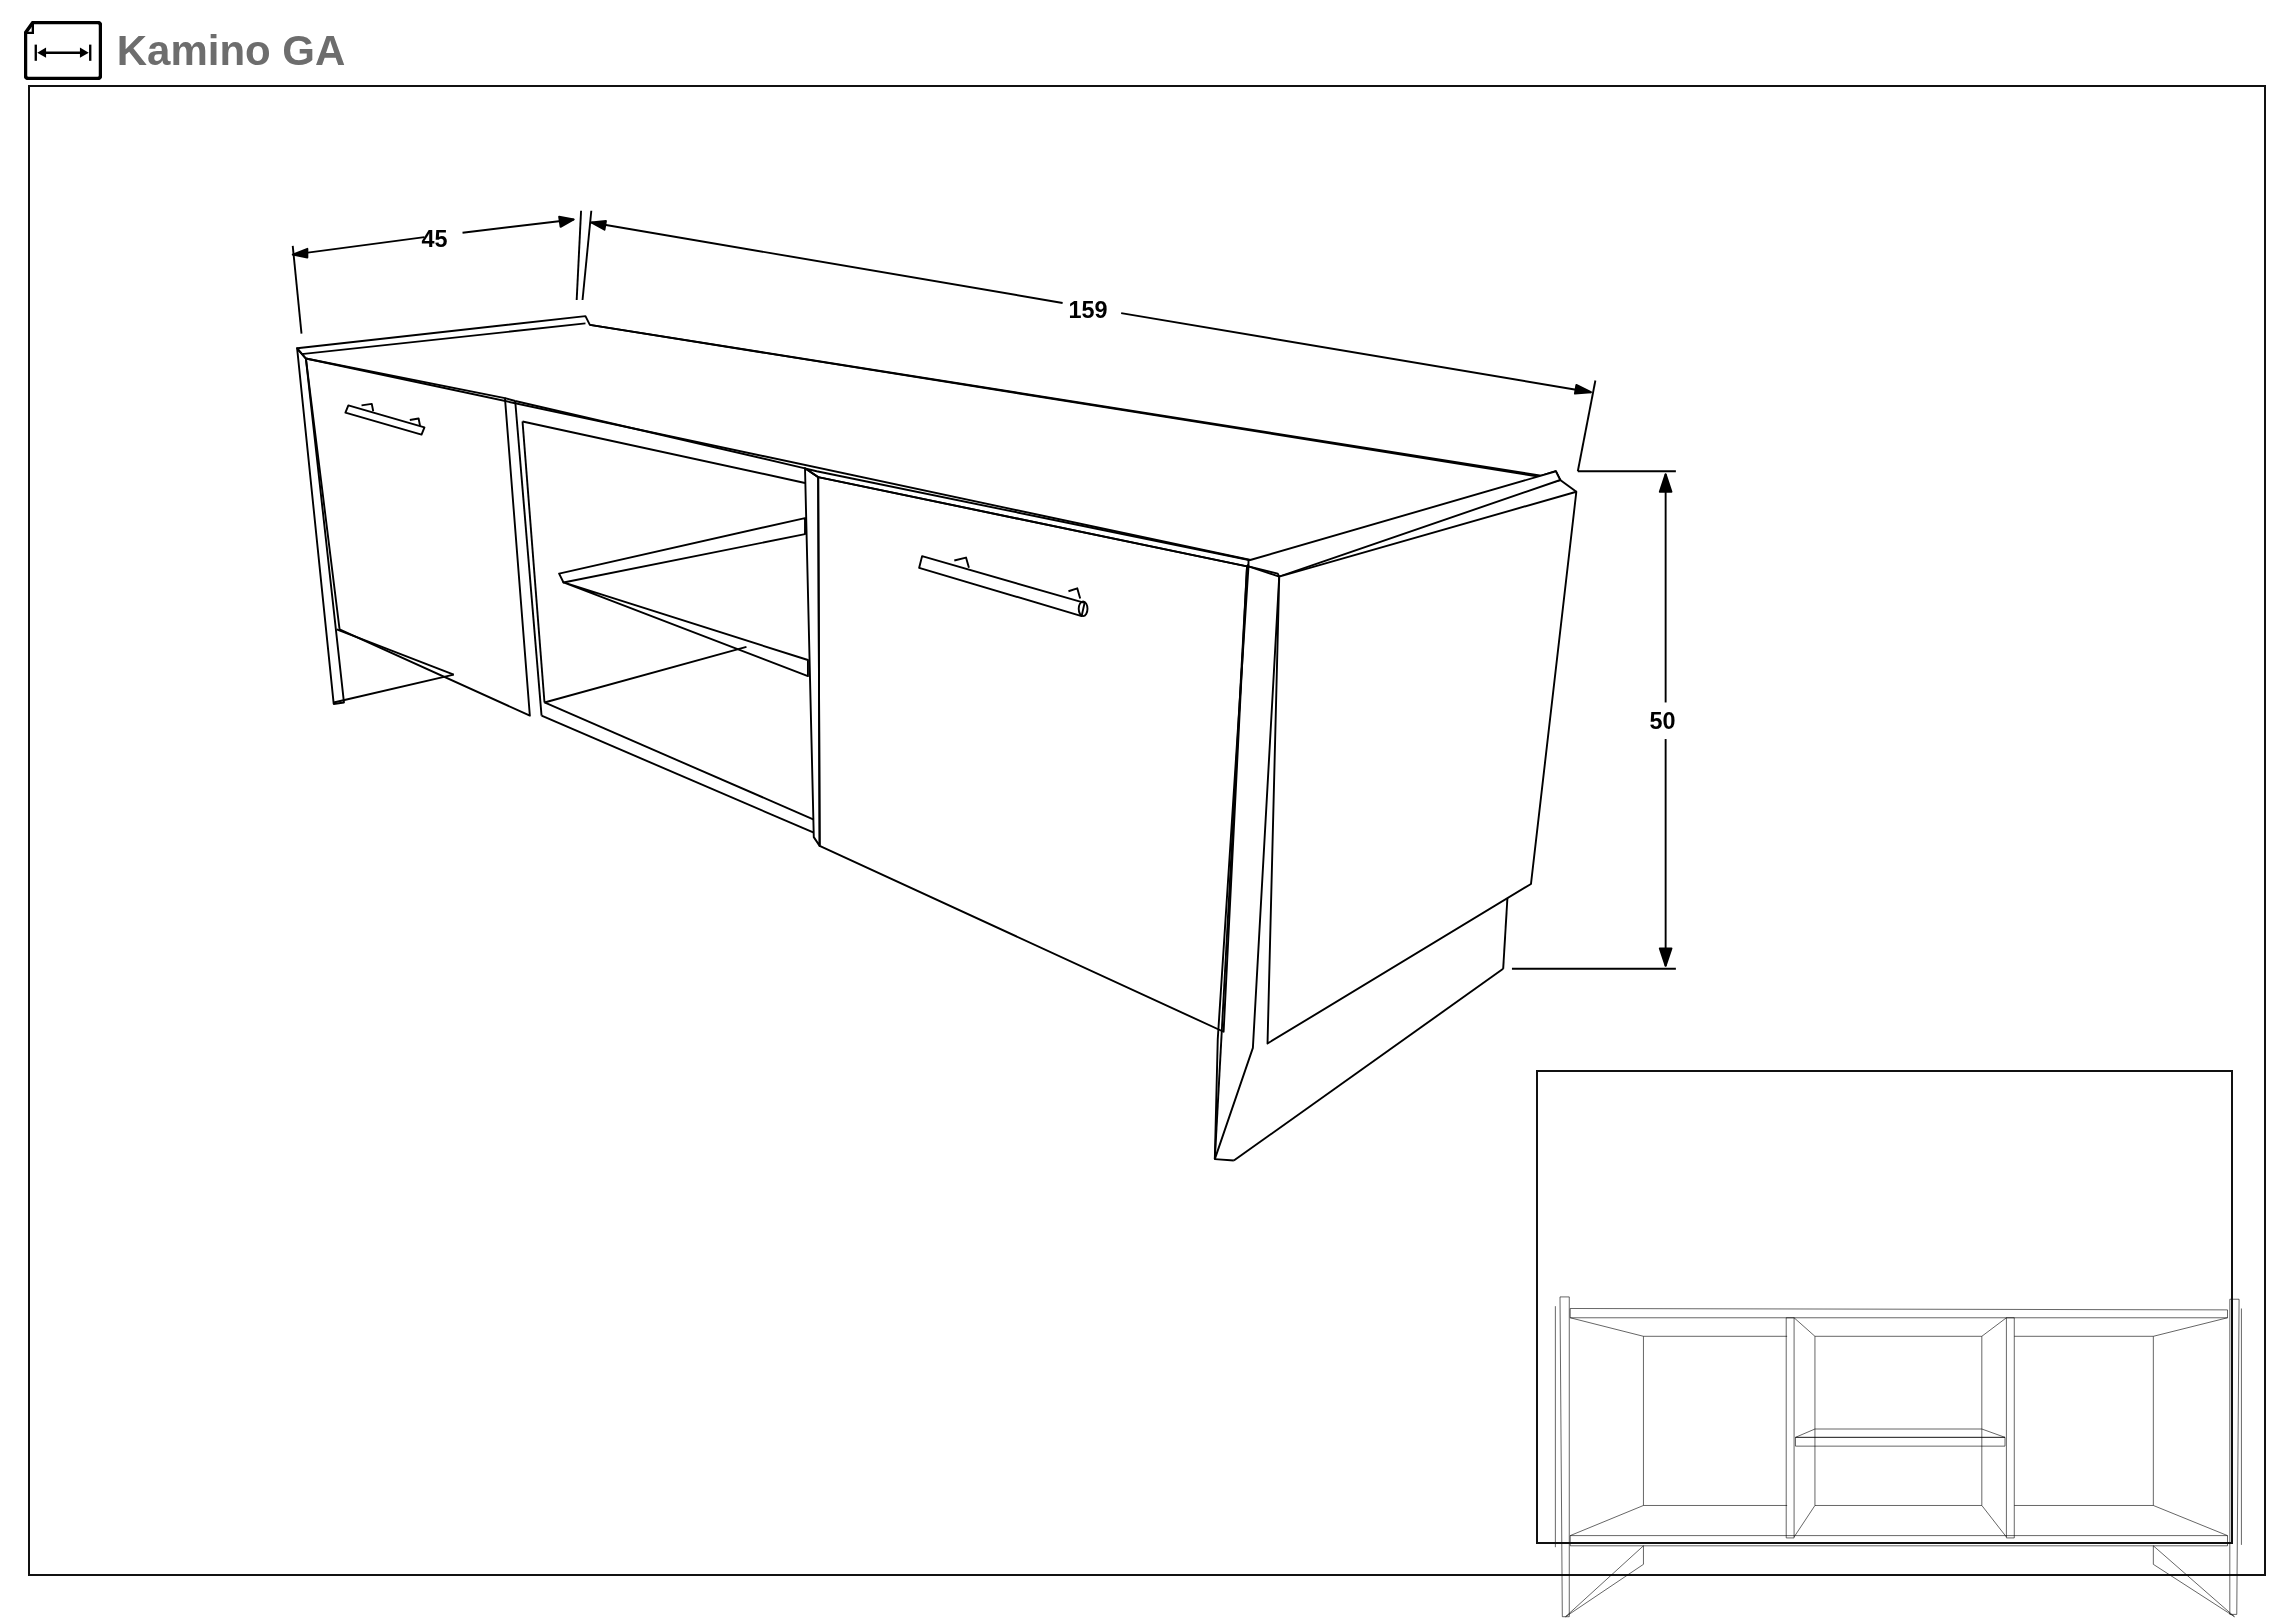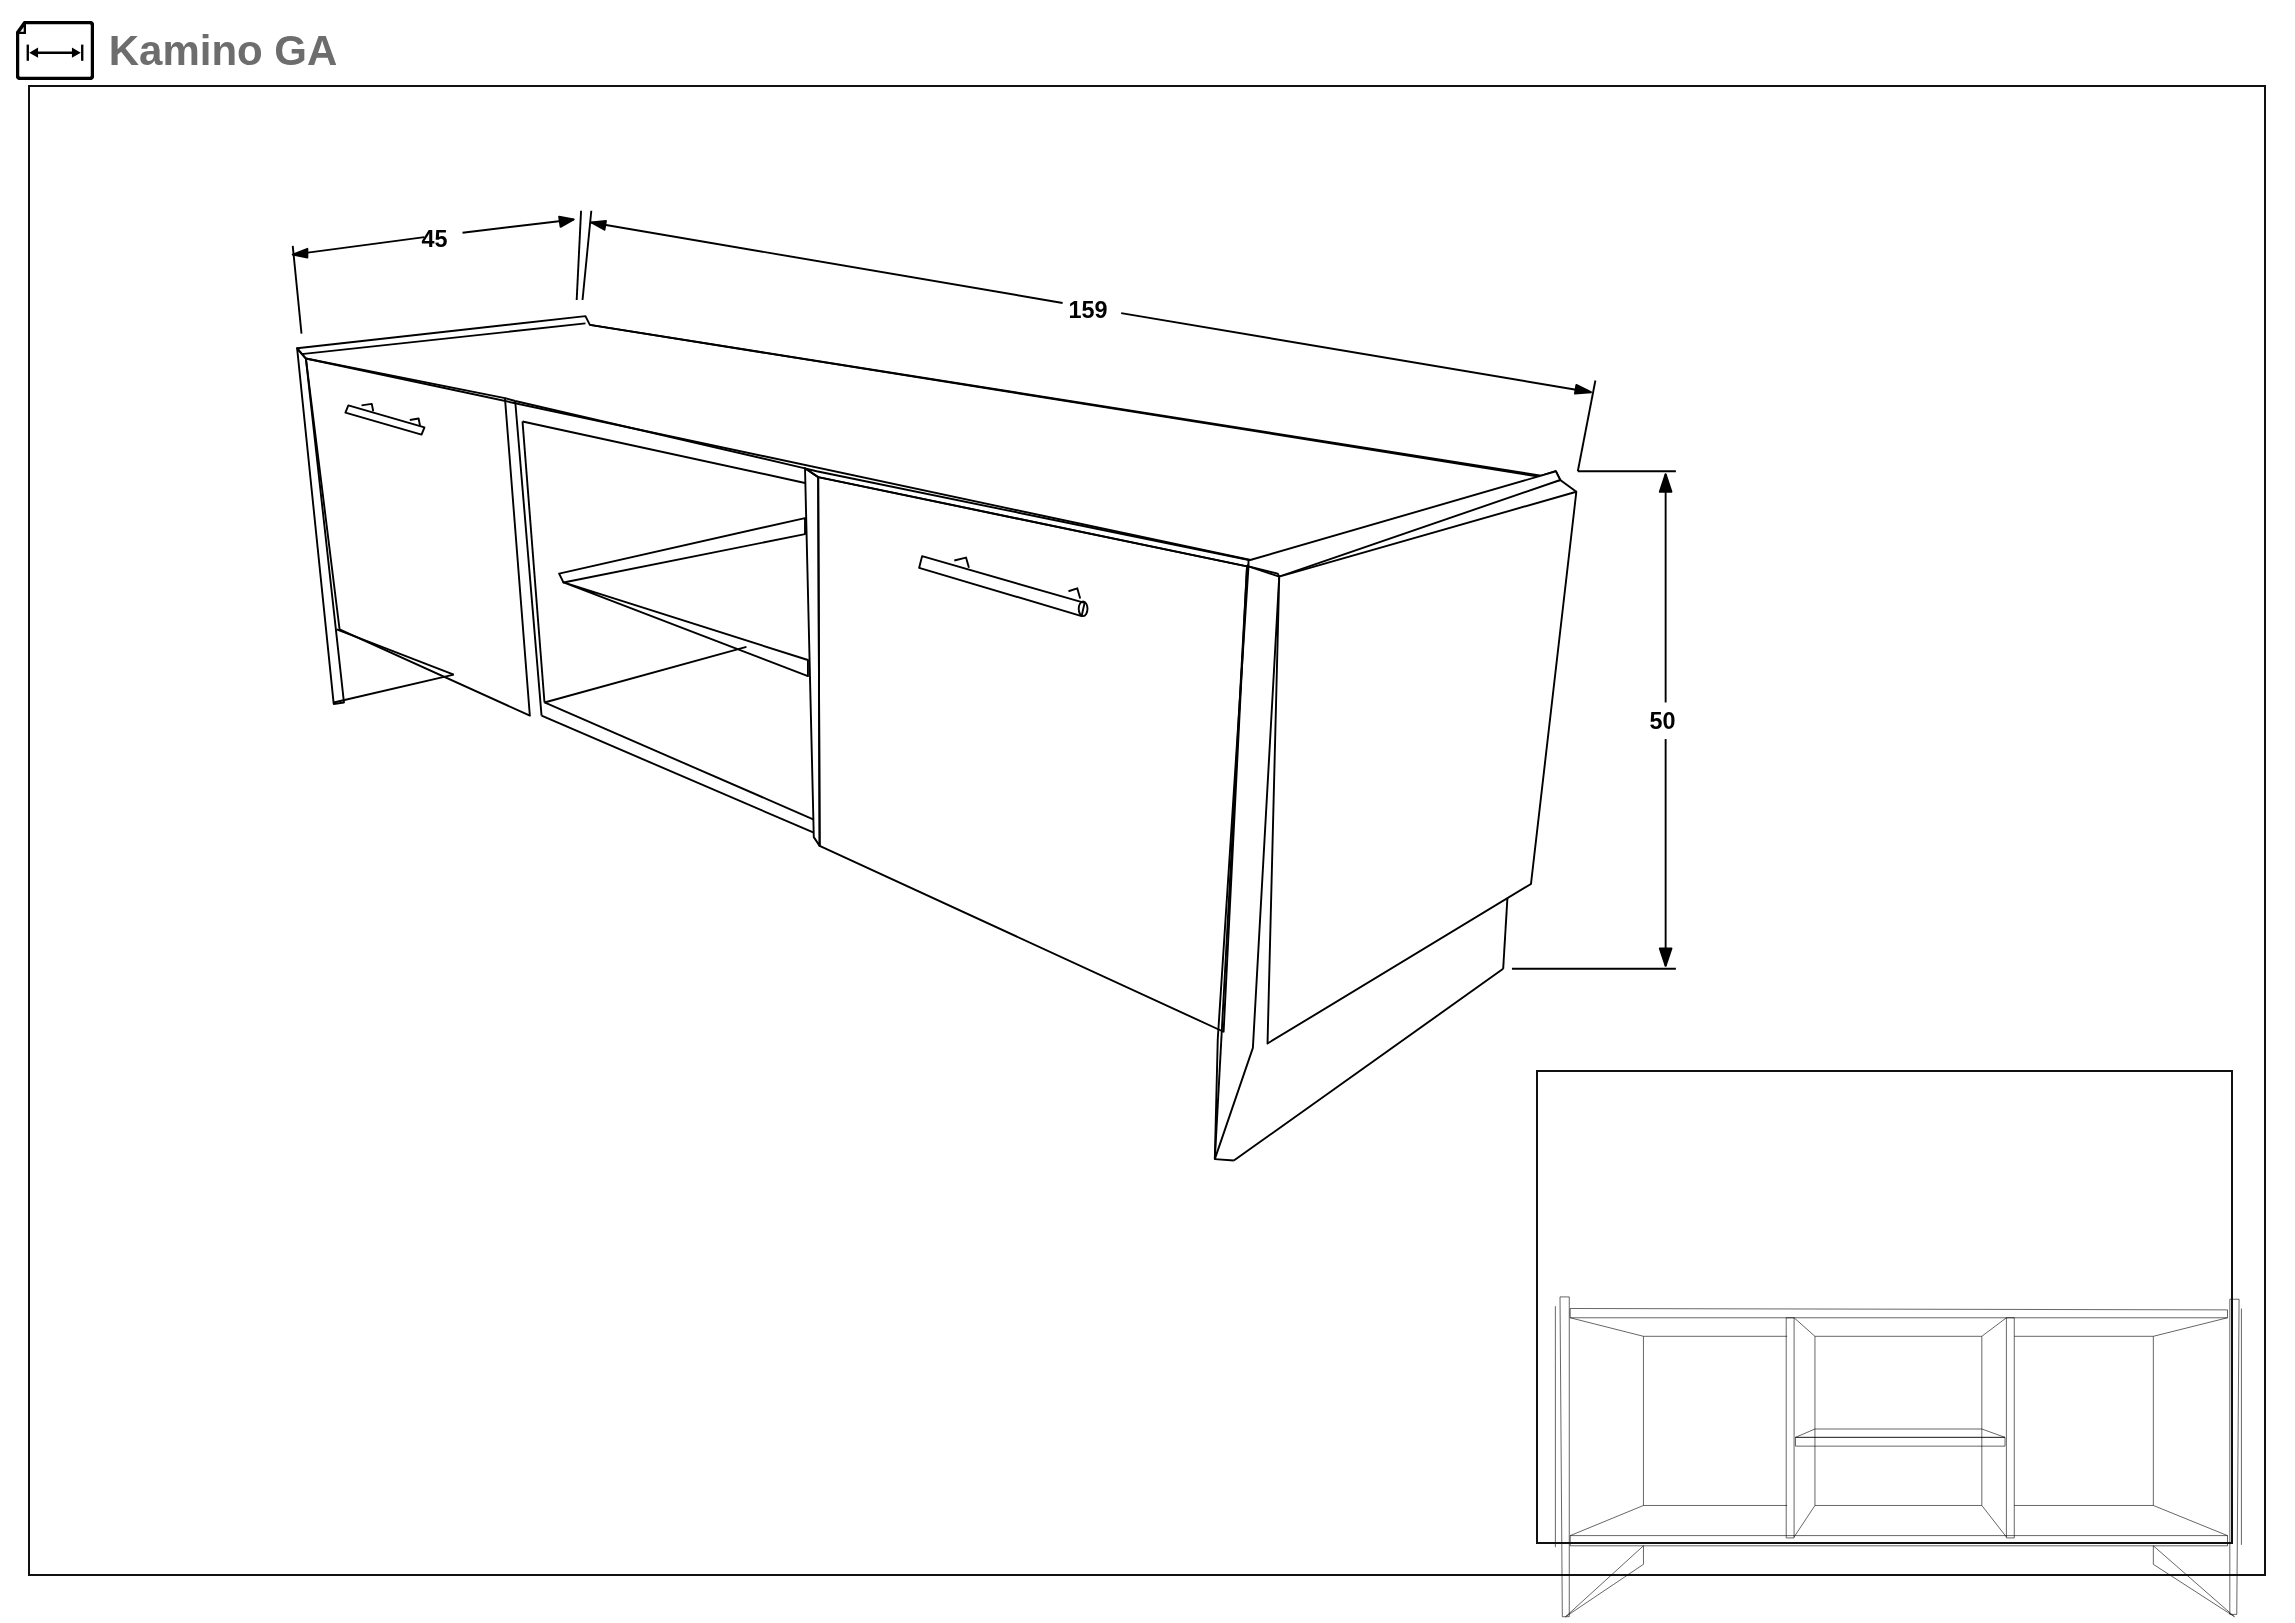--- a/index.html
+++ b/index.html
@@ -1,17 +1,17 @@
 <!DOCTYPE html>
 <html style="font-size:7.9px"><head>
 <meta charset="utf-8">
 <style>
   html, body { margin:0; padding:0; background:#ffffff; }
   body { width:2295px; height:1623px; position:relative; overflow:hidden; font-family:"Liberation Sans", sans-serif; }
-  .header { position:absolute; left:16px; top:18.7px; height:64px; display:flex; align-items:center; }
+  .header { position:absolute; left:24px; top:18.7px; height:64px; display:flex; align-items:center; }
   .header-icon { width:78px; height:59px; }
   .header-title { margin-left:14.7px; font-size:42px; font-weight:bold; color:#6d6d6d; font-family:"Liberation Sans", sans-serif; letter-spacing:0; }
   .frame { position:absolute; left:27.5px; top:85px; width:2238px; height:1491px; border:2.5px solid #111; box-sizing:border-box; }
   .drawing { position:absolute; left:0; top:0; width:2295px; height:1623px; }
   .inset { position:absolute; left:1536px; top:1070px; width:697px; height:474px; border:2px solid #111; box-sizing:border-box; }
   .dim { font-family:"Liberation Sans", sans-serif; font-weight:bold; fill:#000; }
 </style>
 </head>
 <body>
 

